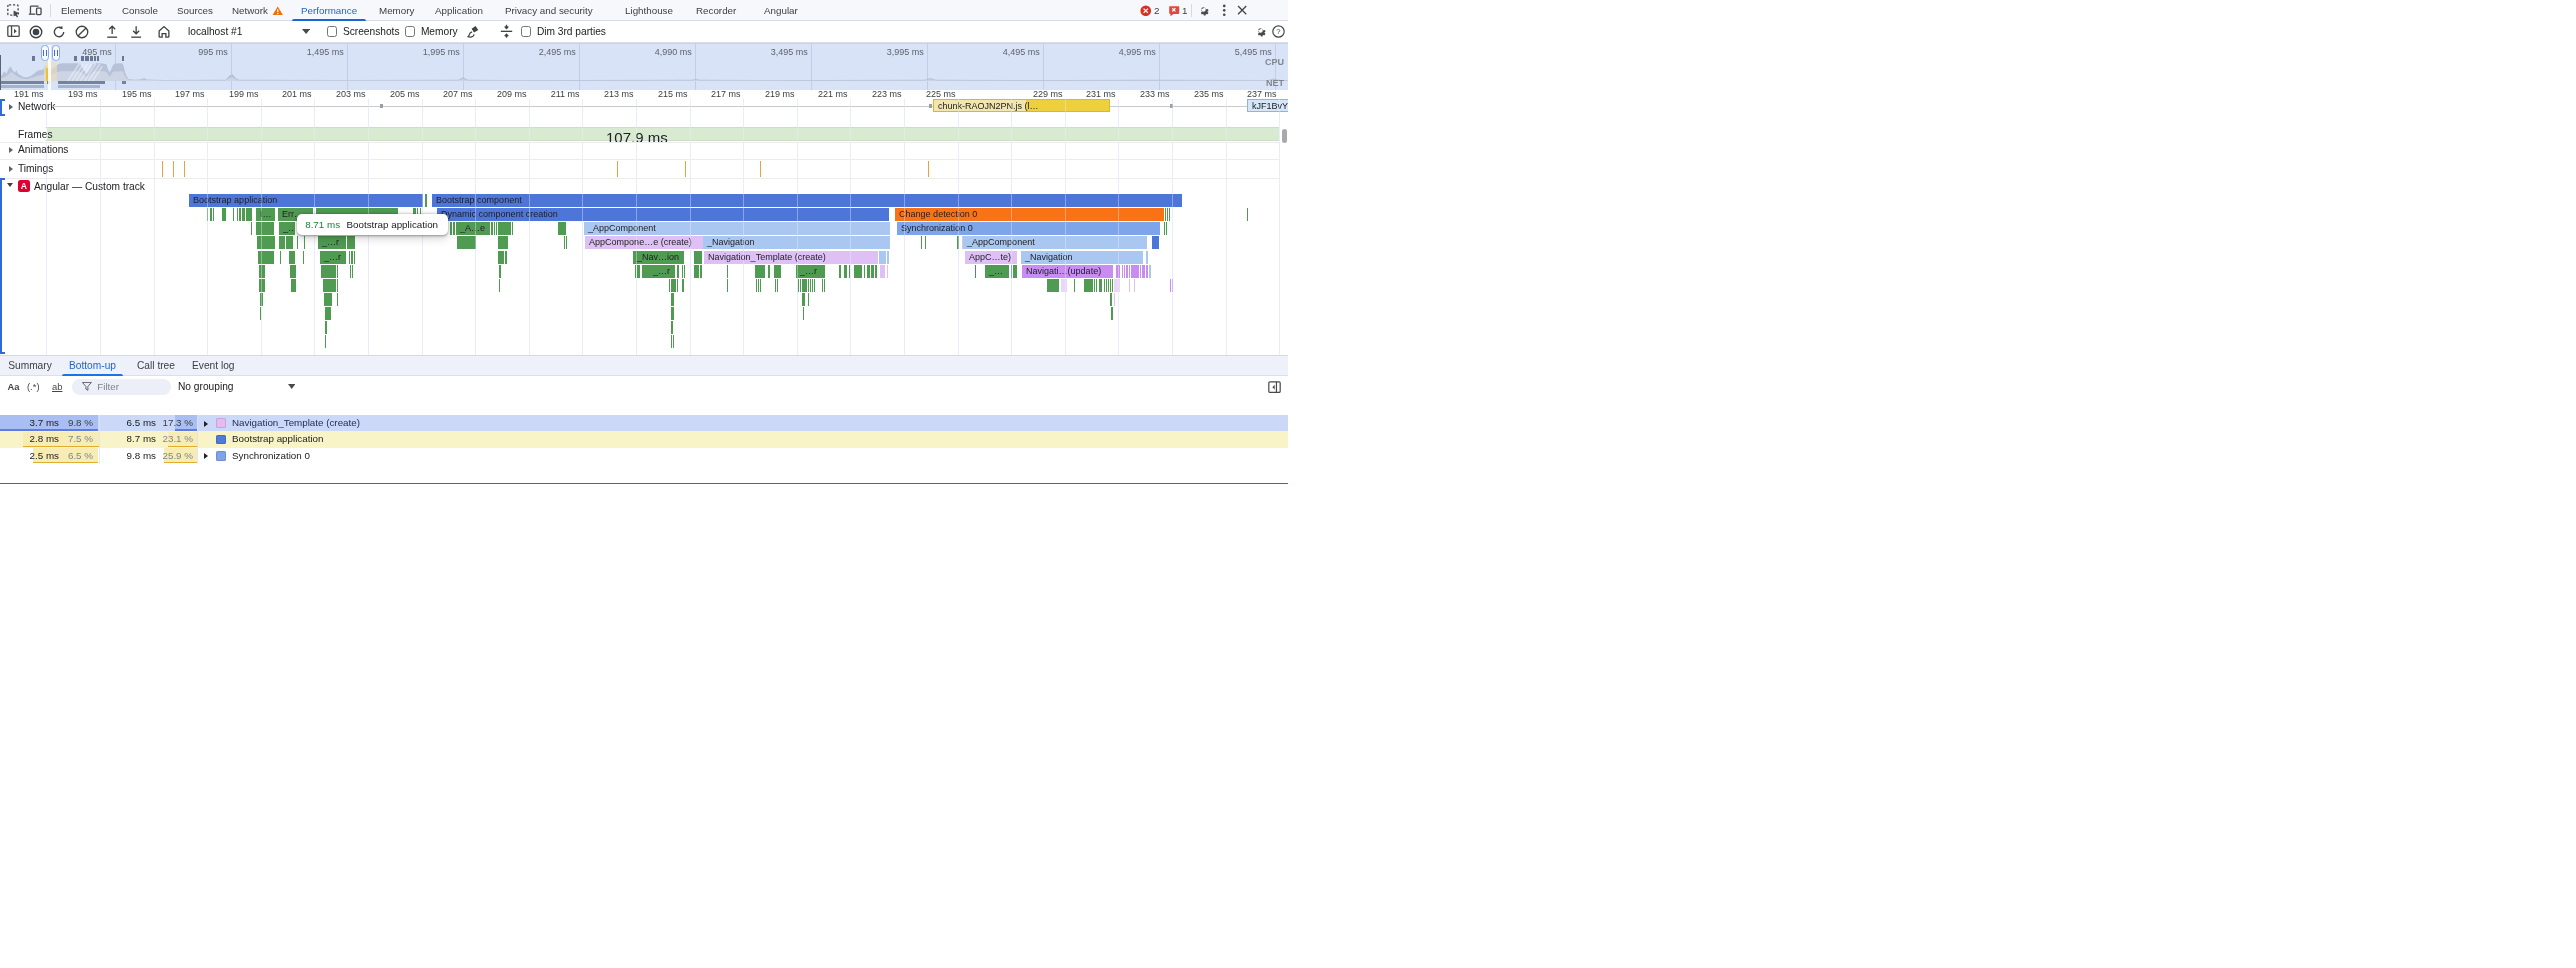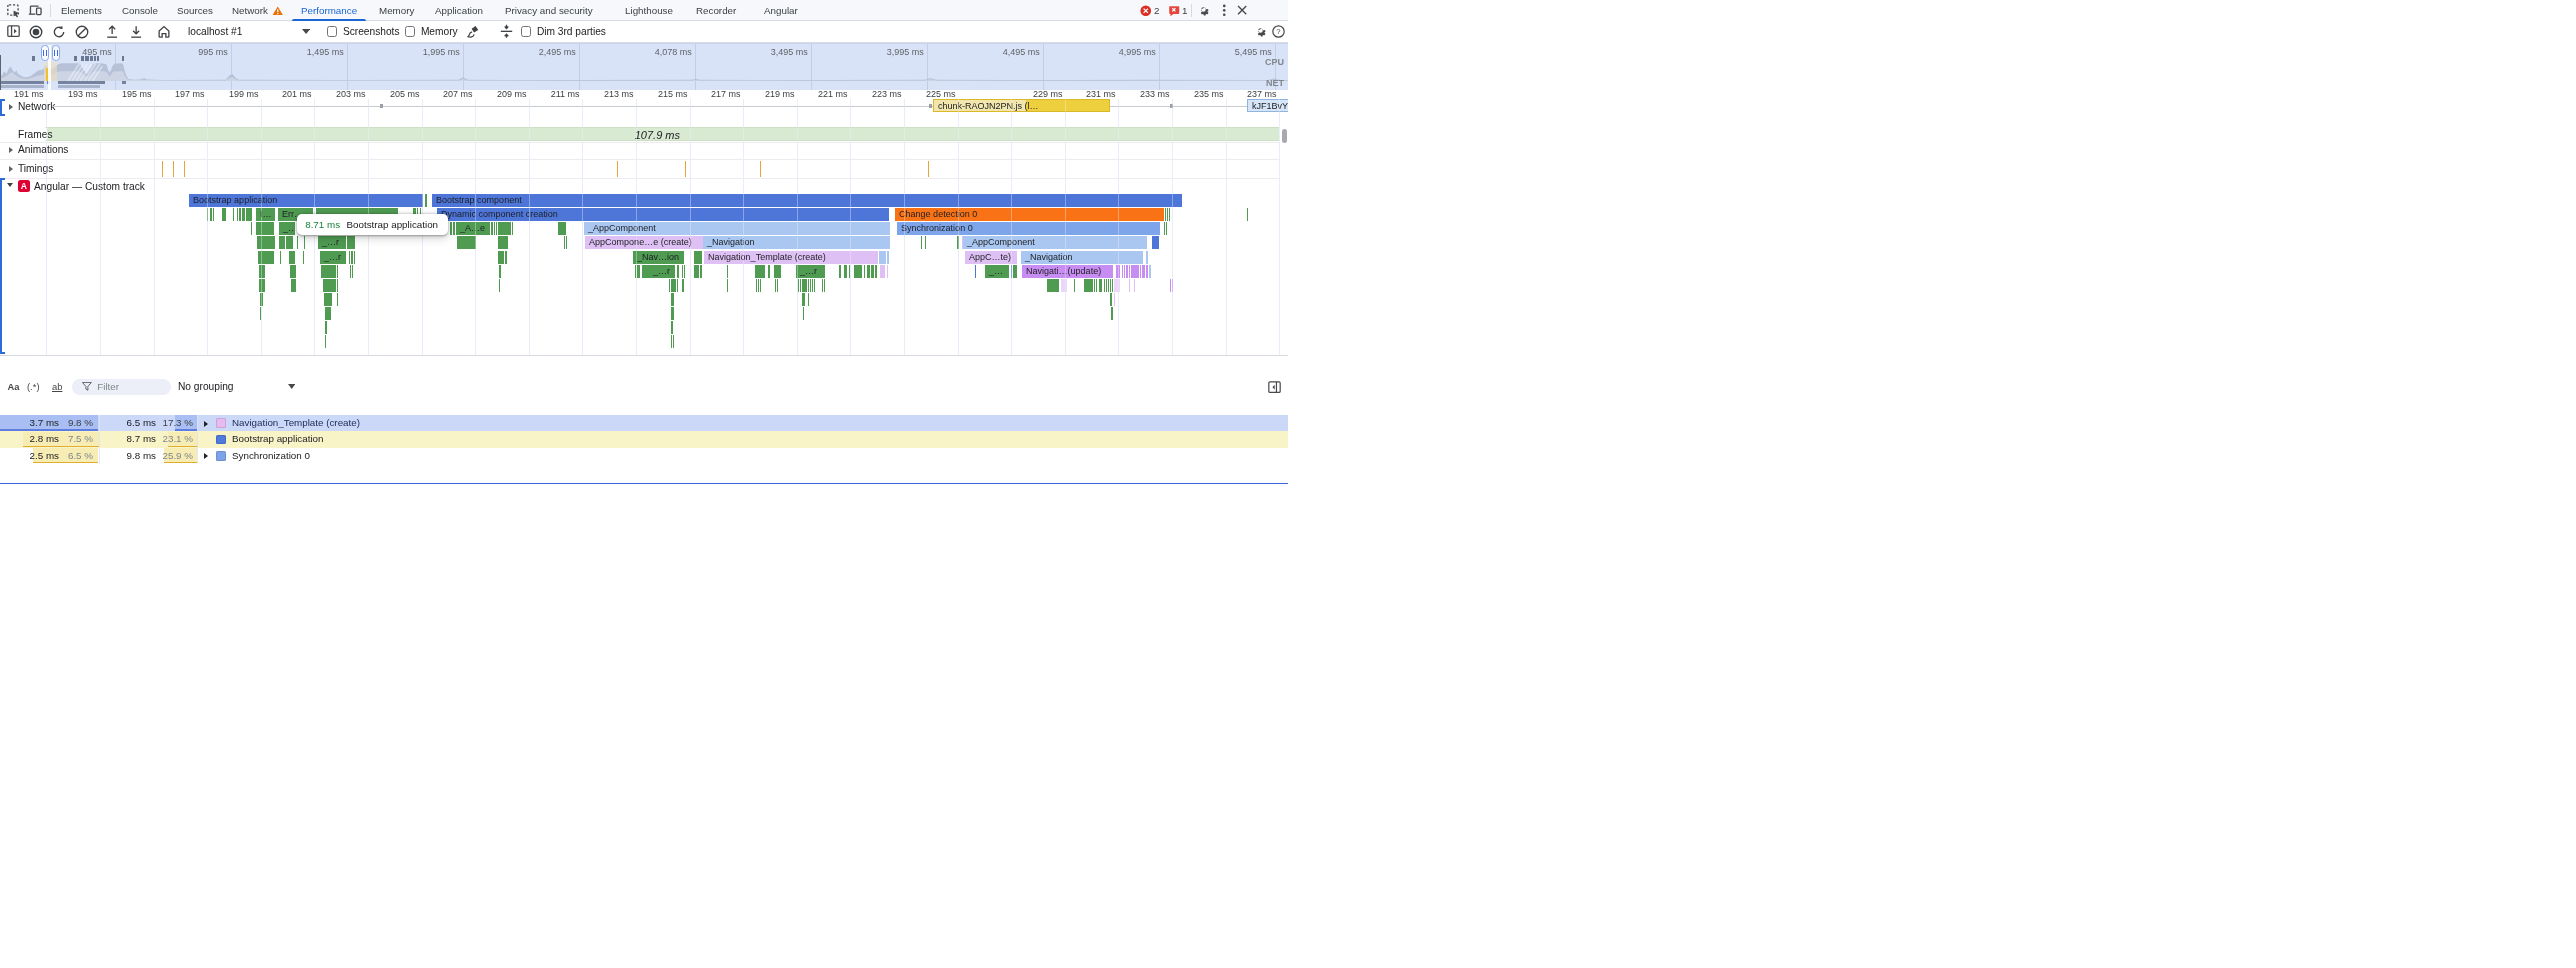--- a/index.html
+++ b/index.html
@@ -302,21 +302,21 @@
         <div class="ov-grid" style="left: 1043px;"></div>
         <div class="ov-grid" style="left: 1159px;"></div>
         <div class="ov-grid" style="left: 1275px;"></div>
       </div>
     <div id="ov-labels">
         <div class="ov-label" style="left: 115px;">495 ms</div>
         <div class="ov-label" style="left: 231px;">995 ms</div>
         <div class="ov-label" style="left: 347px;">1,495 ms</div>
         <div class="ov-label" style="left: 463px;">1,995 ms</div>
         <div class="ov-label" style="left: 579px;">2,495 ms</div>
-        <div class="ov-label" style="left: 695px;">4,078 ms</div>
+        <div class="ov-label" style="left: 695px;">4,990 ms</div>
         <div class="ov-label" style="left: 811px;">3,495 ms</div>
         <div class="ov-label" style="left: 927px;">3,995 ms</div>
         <div class="ov-label" style="left: 1043px;">4,495 ms</div>
         <div class="ov-label" style="left: 1159px;">4,995 ms</div>
         <div class="ov-label" style="left: 1275px;">5,495 ms</div>
       </div>
     <div id="ov-netrects">
         <div class="ov-netrect" style="left: 32px; width: 3.4px;"></div>
         <div class="ov-netrect" style="left: 74px; width: 2.6px;"></div>
         <div class="ov-netrect" style="left: 81px; width: 2.9px;"></div>
@@ -439,21 +439,21 @@
       </div>
     <div id="net-chips">
         <div class="net-chip" style="left: 933px; width: 177px; top: 0.4px; background: linear-gradient(to right, rgb(242, 230, 173) 0px, rgb(242, 230, 173) 92px, rgb(238, 207, 62) 92px, rgb(238, 207, 62) 100%); border: 0.8px solid rgb(217, 185, 42);"><span style="padding-left: 4.1px;">chunk-RAOJN2PN.js (l…</span></div>
         <div class="net-chip" style="left: 1210px; width: 78px; top: 0.4px; background: rgb(214, 230, 248); border: 0.8px solid rgb(144, 180, 220); margin-left: 37px;"><span style="padding-left: 4.1px;">kJF1BvYX7BgnkS</span></div>
       </div>
 
     <div class="row-line" style="top:28px;"></div>
     <div class="frames-band"></div>
     <div class="abs" style="left:0; top:28px; width:47px; height:14.3px; background:#fff; border-radius:0 3.3px 3.3px 0;"></div>
     <div class="abs track-label" style="left:18px; top:29.5px;">Frames</div>
-    <div class="abs" style="left:606px; top:29.5px; width:74px; text-align:right; font-size:11px; color:#202124;font-style:italic;">107.9 ms</div>
+    <div class="abs" style="left:606px; top:29.5px; width:74px; text-align:left; font-size:15px; color:#202124;">107.9 ms</div>
     <div class="row-line" style="top:43px;"></div>
 
     <div class="abs" style="left:9px; top:48px;">
         <div class="tri-r"></div>
       </div>
     <div class="abs track-label" style="left:18px; top:45px;">Animations</div>
     <div class="row-line" style="top:60px;"></div>
 
     <div class="abs" style="left:9px; top:67px;">
         <div class="tri-r"></div>
@@ -724,20 +724,28 @@
 
     <div class="tooltip">
       <span class="dur">8.71 ms</span>
       <span class="ttl">Bootstrap application</span>
     </div>
 
     <div class="vscroll"></div>
   </div>
 
   <div class="bpanel">
+    <div class="btabs">
+      <div id="btabs-container">
+          <div class="btab" style="left: 8.2px;">Summary</div>
+          <div class="btab active" style="left: 69px;">Bottom-up<div class="underline"></div></div>
+          <div class="btab" style="left: 137px;">Call tree</div>
+          <div class="btab" style="left: 192px;">Event log</div>
+        </div>
+    </div>
     <div class="filterrow">
       <div class="ficon" style="left:7.4px; font-weight:bold;">Aa</div>
       <div class="ficon" style="left:27px;">(.*)</div>
       <div class="ficon" style="left:52px; text-decoration:underline;">ab</div>
       <div class="fpill">
         <svg width="9.8" height="9" viewBox="0 0 12 11" style="margin-left:9.8px;">
             <path d="M0.5 0.5 H11.5 L7.2 5.5 V10.2 L4.8 8.6 V5.5 Z" fill="none" stroke="#5f6368" stroke-width="1.2"></path>
           </svg>
         <span class="ph">Filter</span>
       </div>

